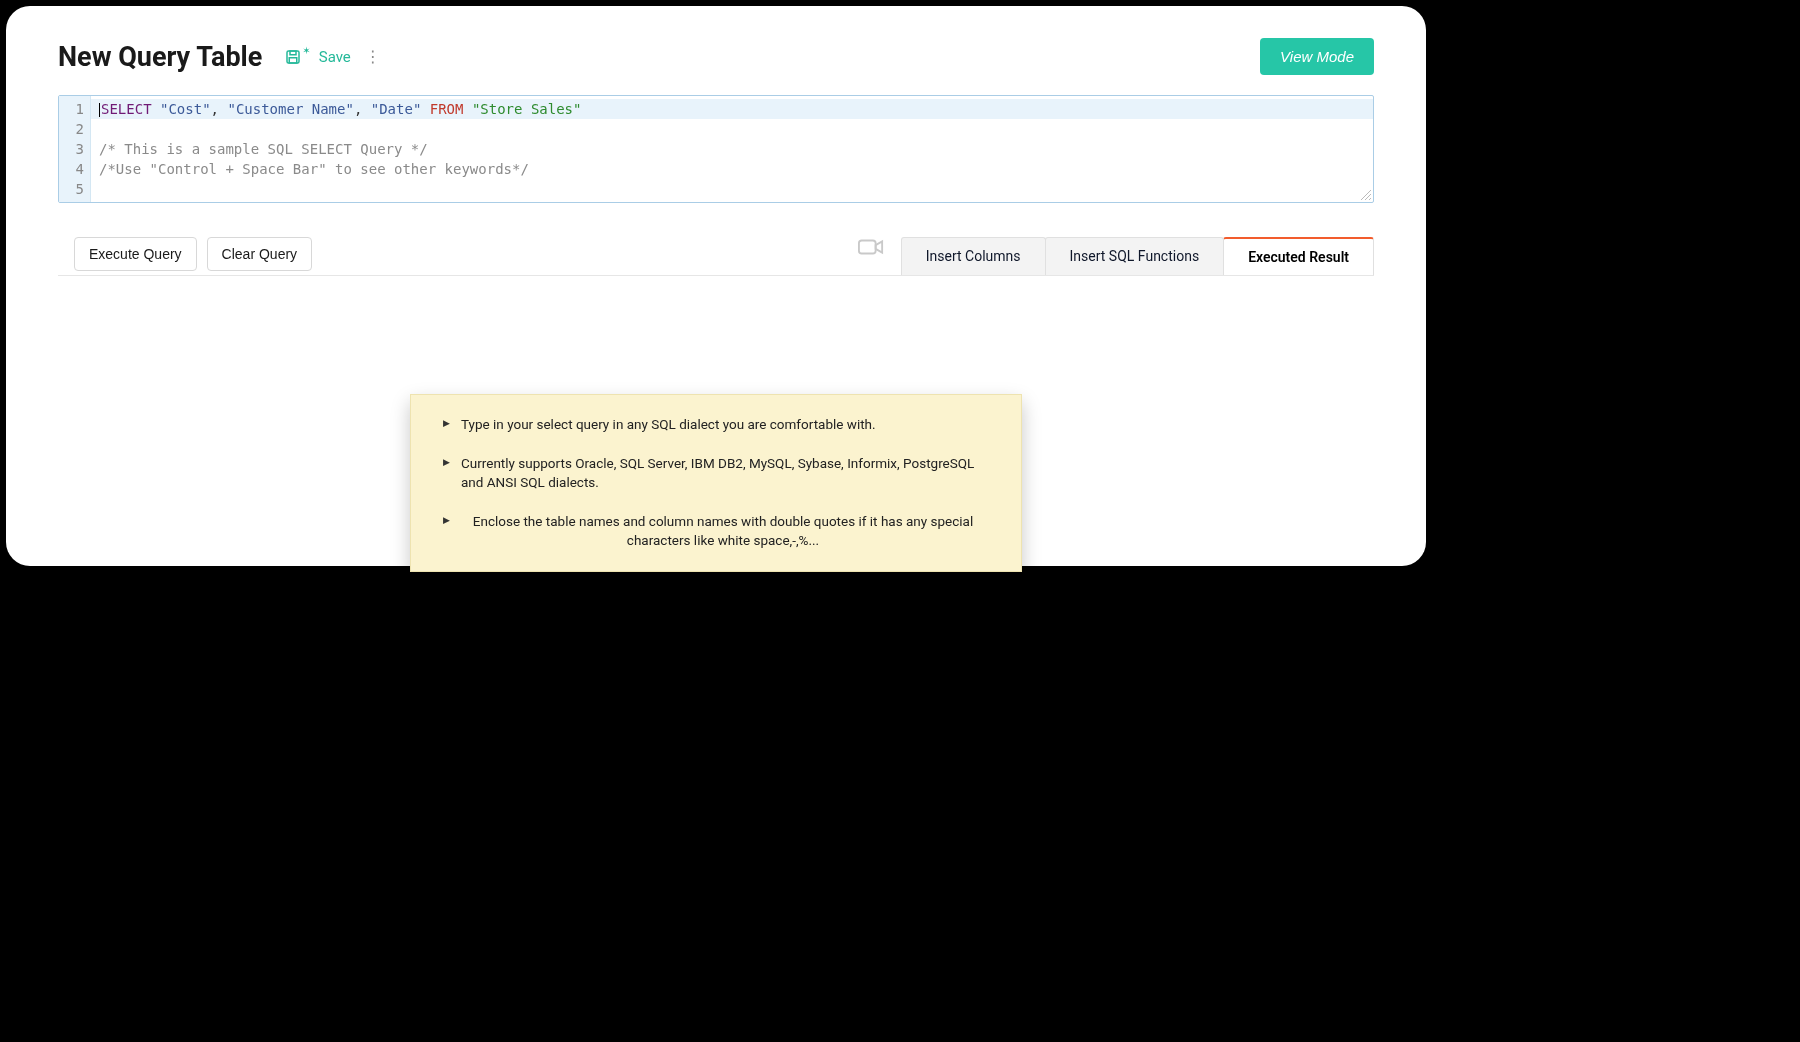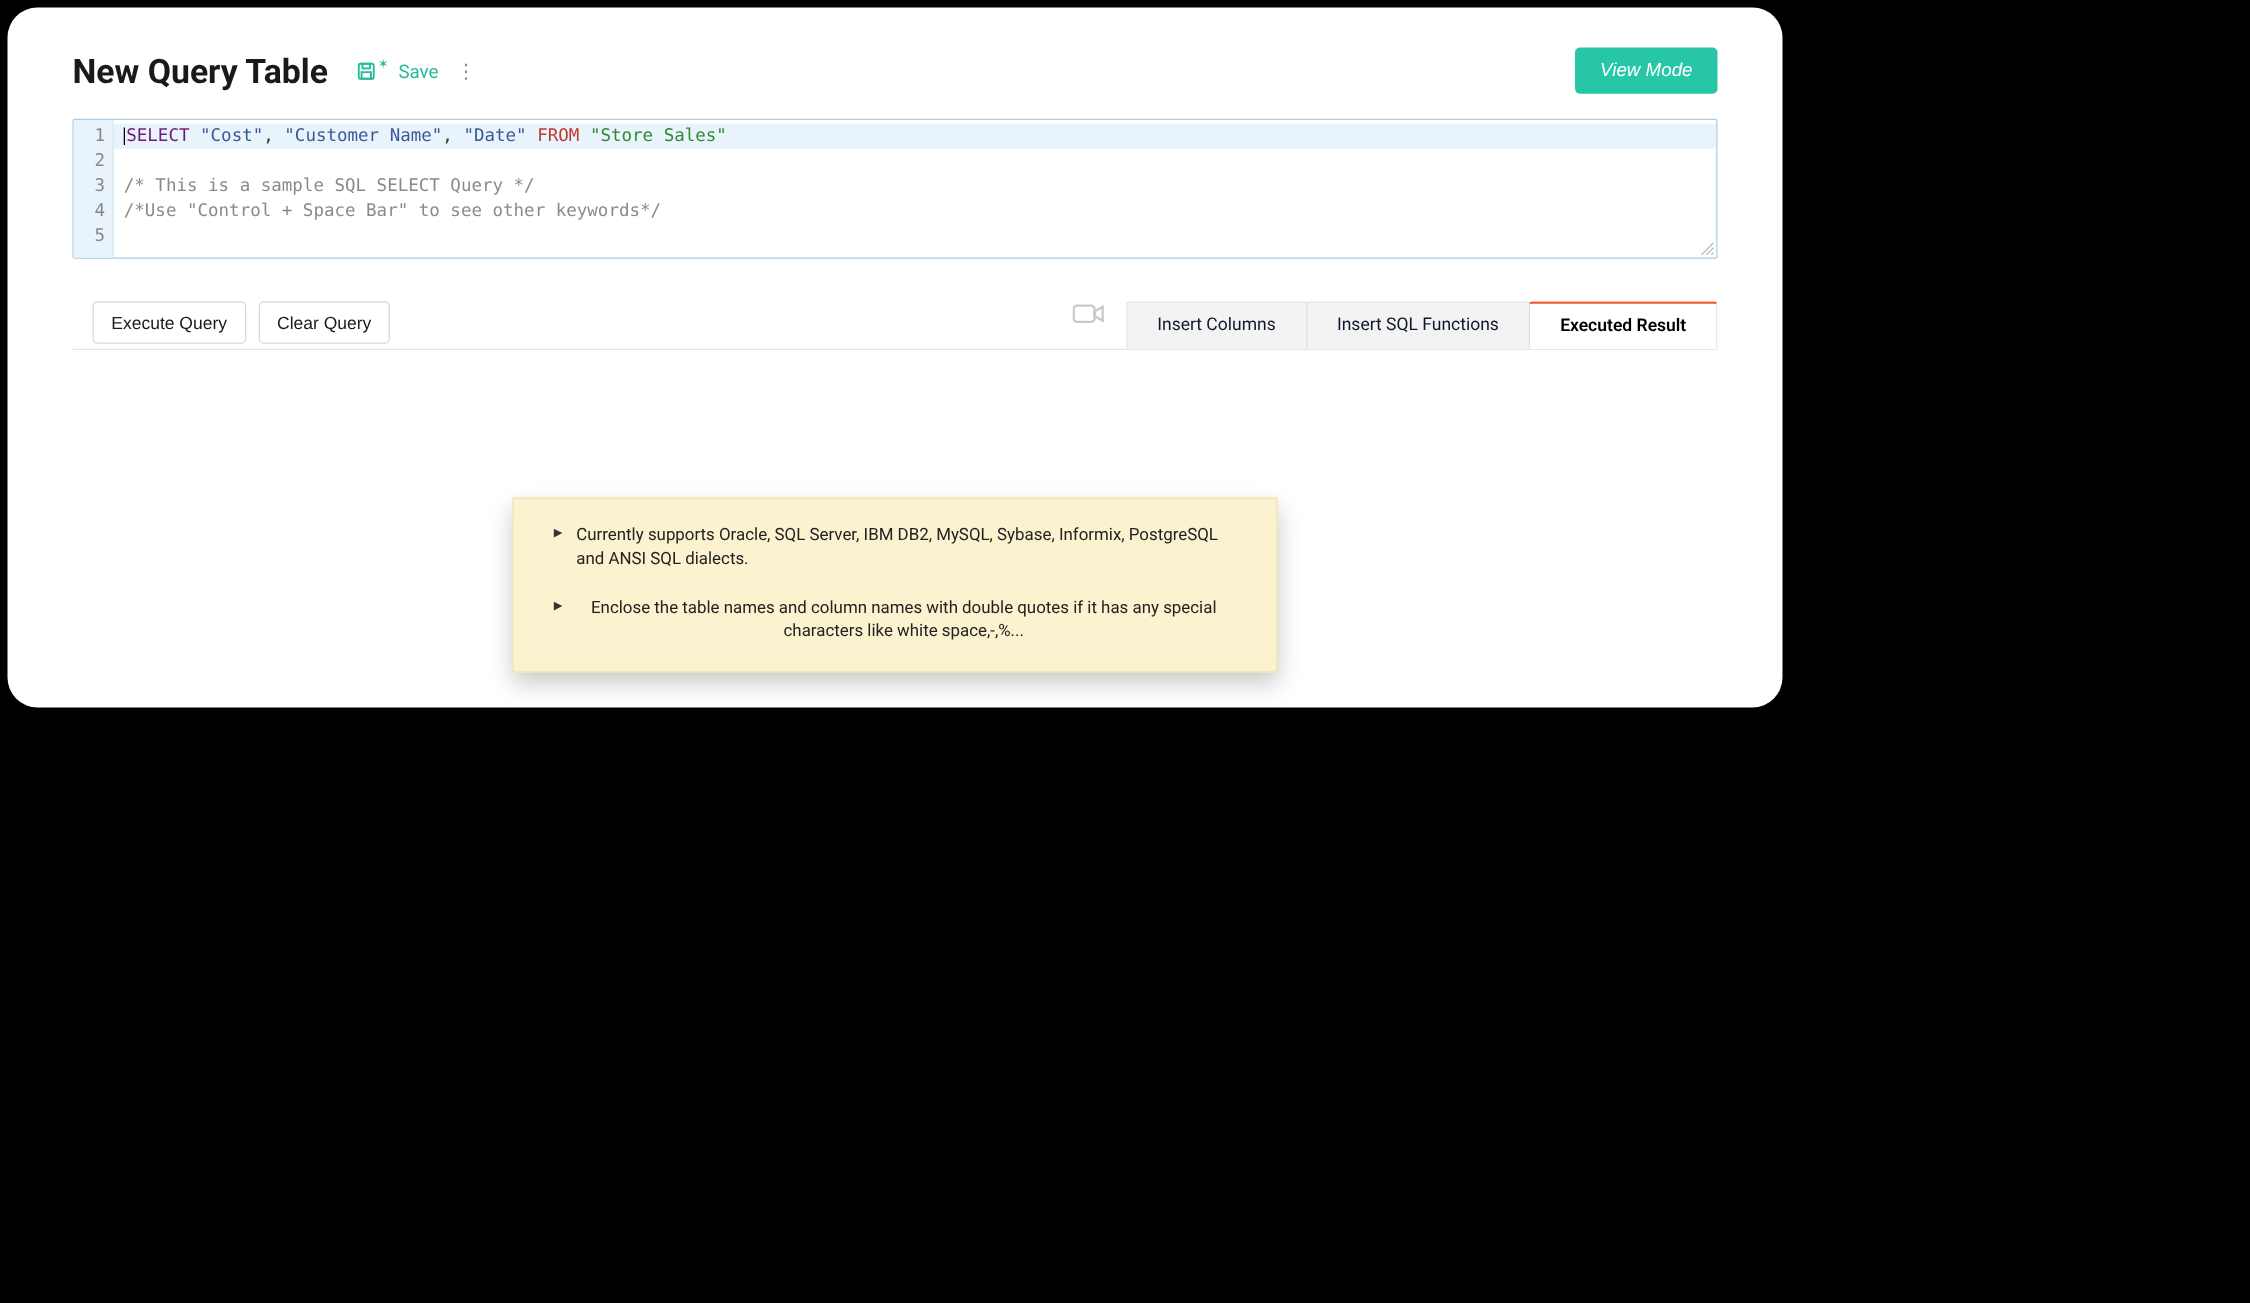--- a/index.html
+++ b/index.html
@@ -260,19 +260,20 @@
     <div class="tabs">
       <div class="tab">Insert Columns</div>
       <div class="tab">Insert SQL Functions</div>
       <div class="tab active">Executed Result</div>
     </div>
   </div>
 
   <div class="result-pane">
     <div class="tip-box">
       <ul>
+        <li>Type in your select query in any SQL dialect you are comfortable with.</li>
         <li>Currently supports Oracle, SQL Server, IBM DB2, MySQL, Sybase, Informix, PostgreSQL and ANSI SQL dialects.</li>
         <li>Enclose the table names and column names with double quotes if it has any special characters like white space,-,%...</li>
       </ul>
     </div>
   </div>
 
 </div>
 
 </body></html>

